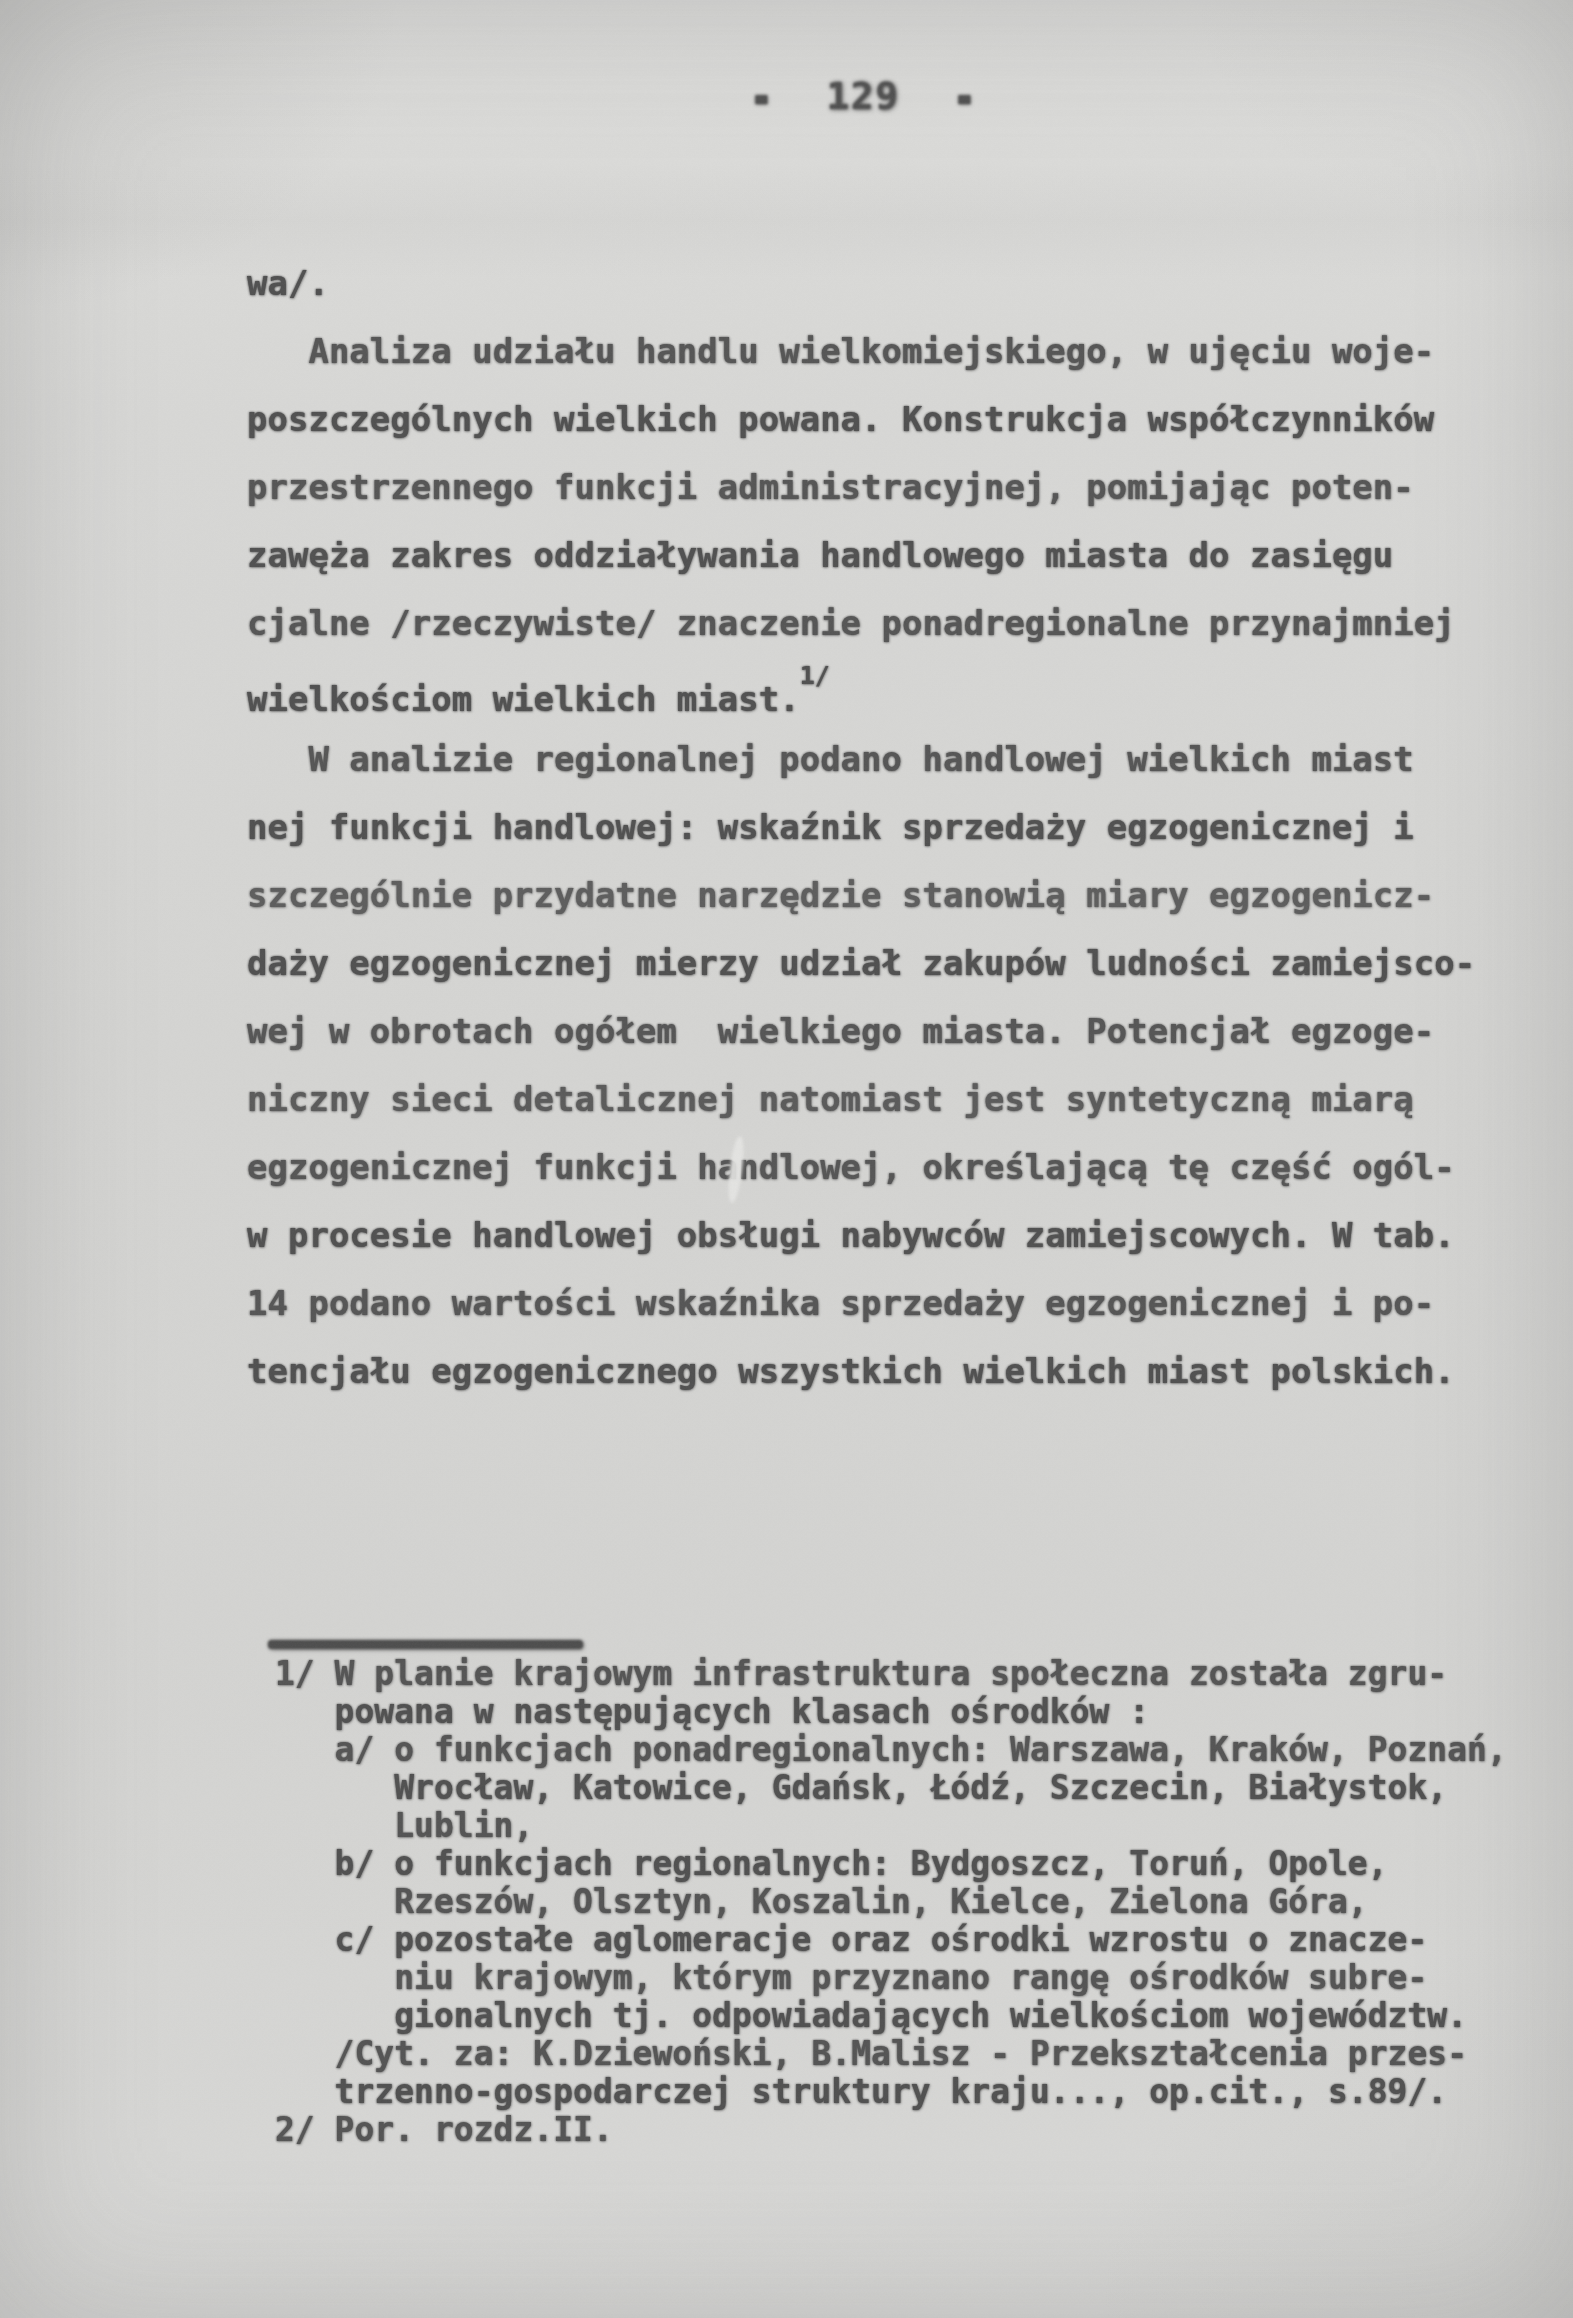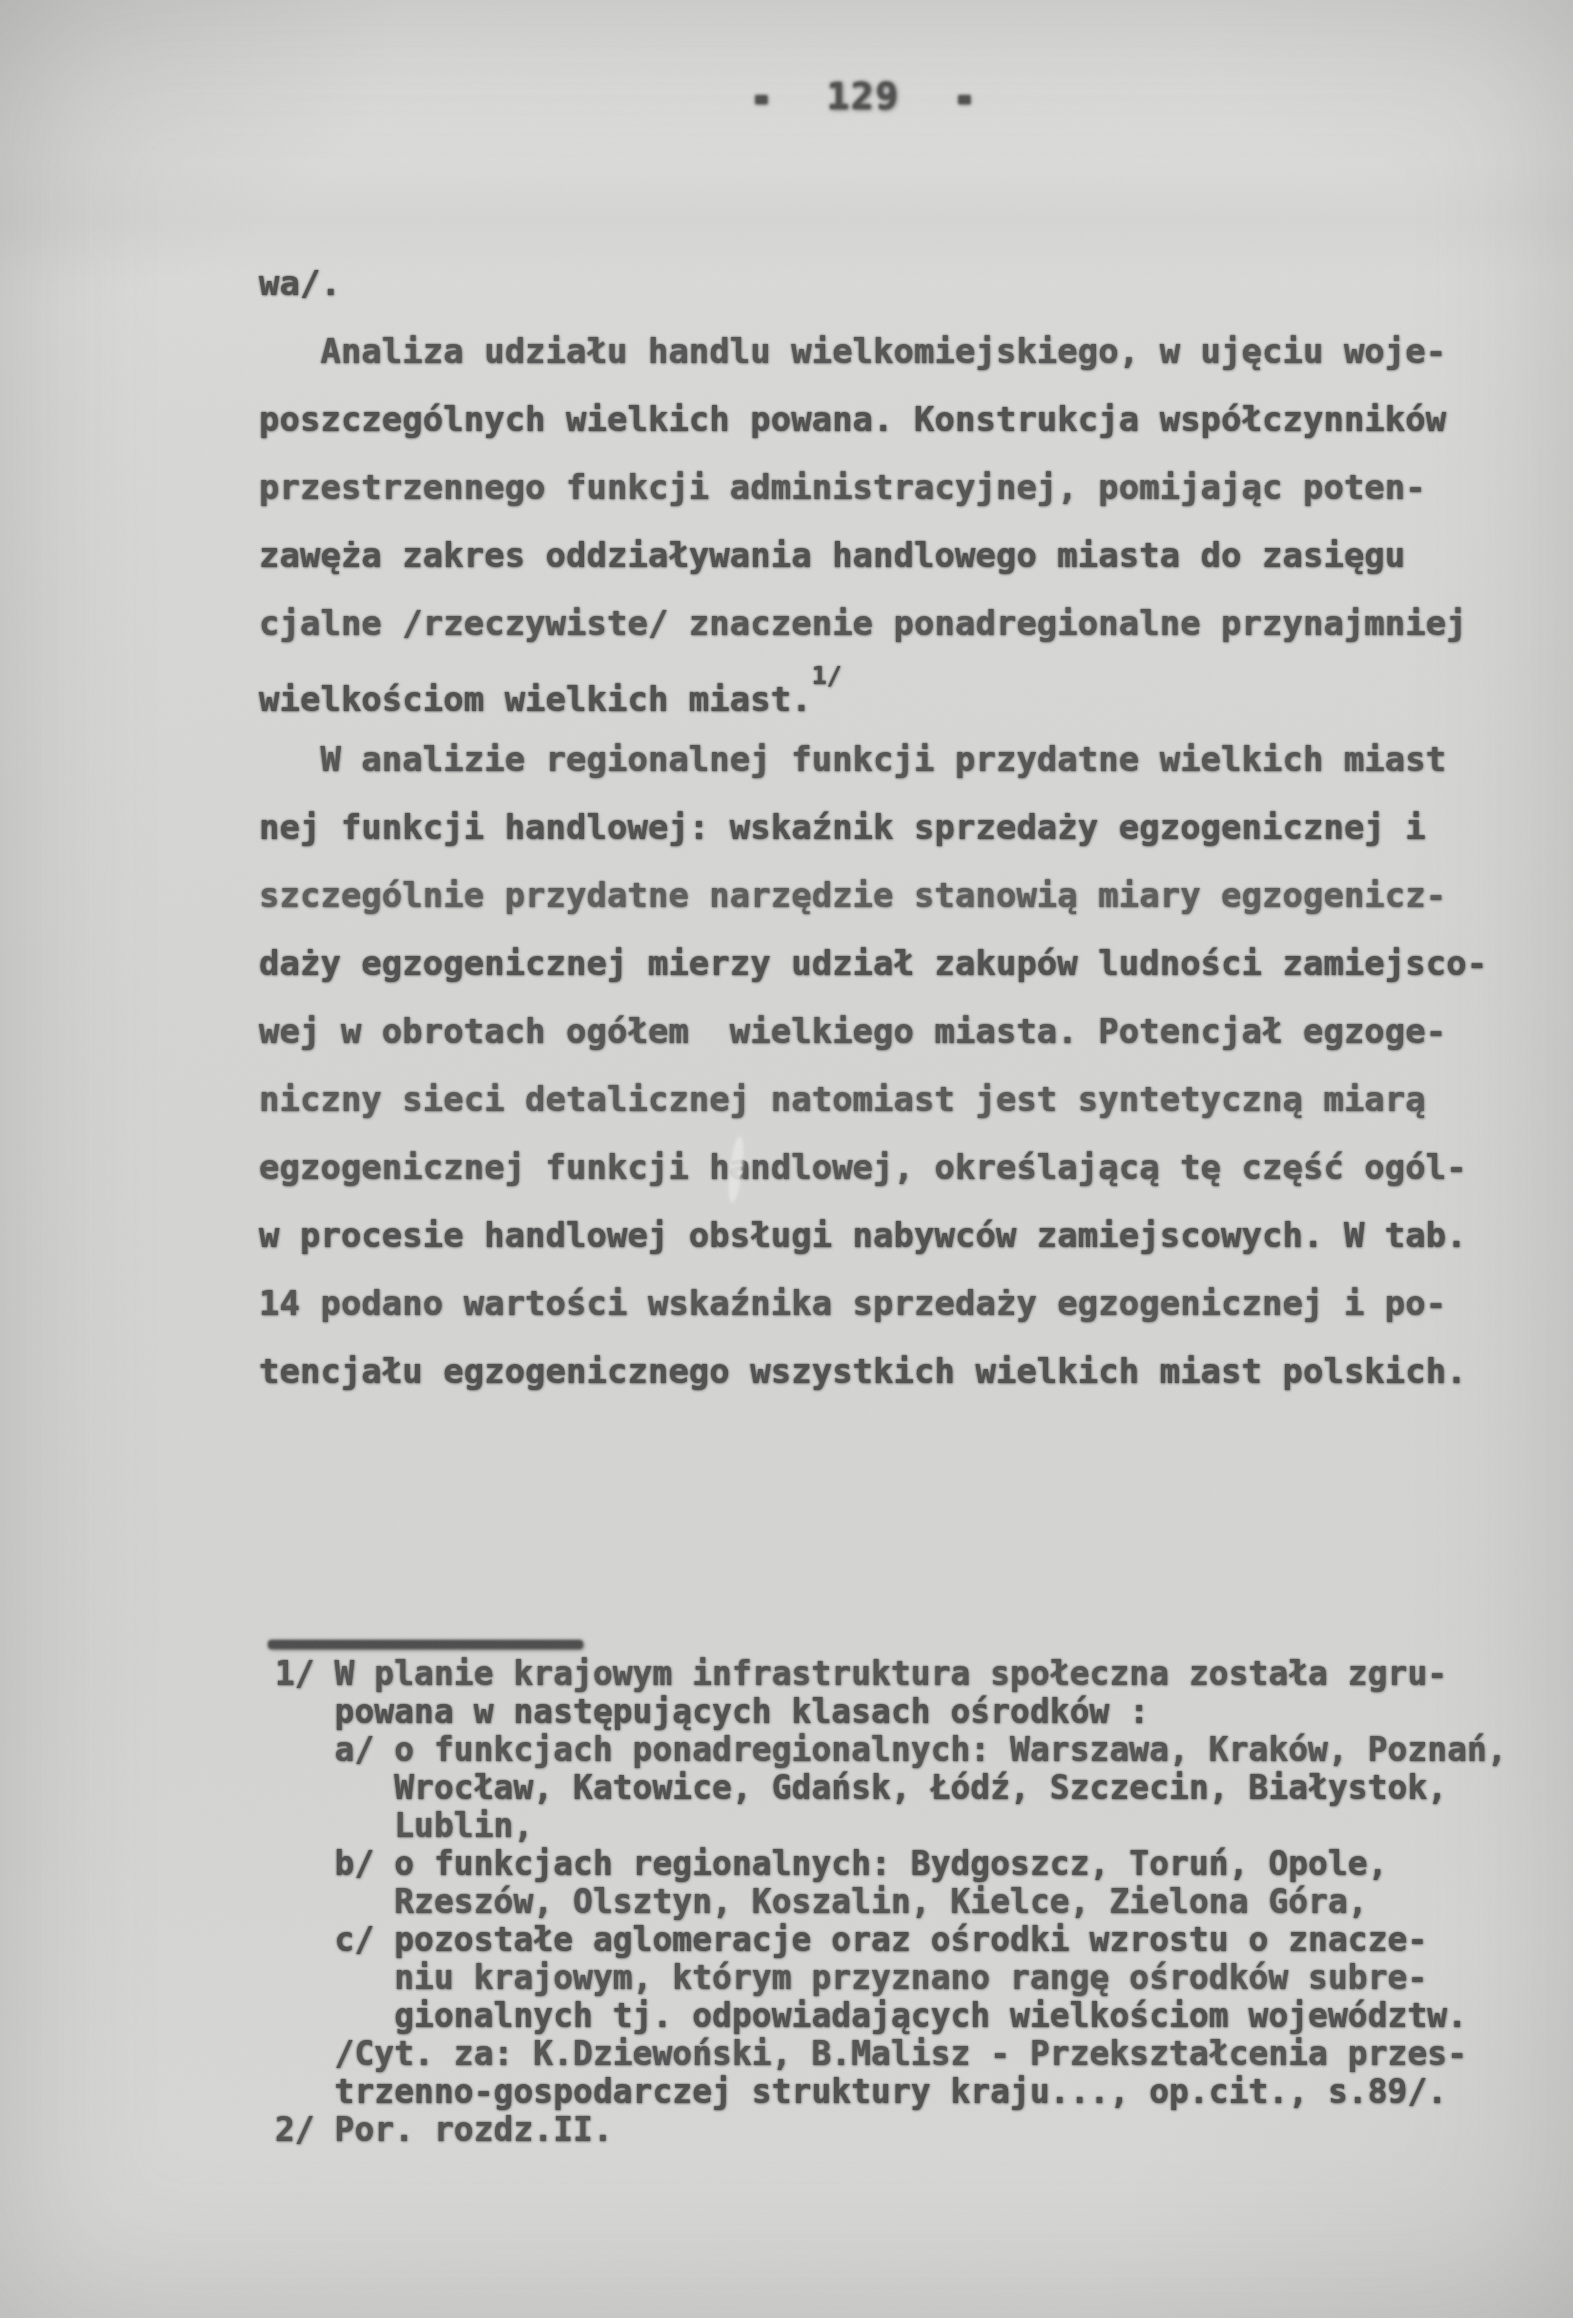--- a/index.html
+++ b/index.html
@@ -49,21 +49,21 @@
     width: 226px; height: 55px;
     display: flex; justify-content: space-between; align-items: center;
     font-size: 38px;
     filter: blur(1.1px);
   }
   .pageno .num { letter-spacing: 1.4px; text-shadow: 0 0 3.4px rgba(70,70,70,0.9), 1.4px 1.4px 4.1px rgba(90,90,90,0.6); }
   .pageno .dash { transform: scaleY(1.6); }
 
   .body-text {
     position: absolute;
-    left: 259px; top: 249px;
+    left: 247px; top: 249px;
     width: 1266px;
   }
   .body-text .ln {
     white-space: pre;
     font-size: 34px;
     line-height: 68px;
     height: 68px;
   }
   .body-text .ln:nth-child(2n) { opacity: 0.96; }
   .body-text .ln:nth-child(10) { opacity: 0.90; }
@@ -125,21 +125,21 @@
   </div>
 
   <div class="body-text ink">
     <div class="ln">wa/.</div>
     <div class="ln">   Analiza udziału handlu wielkomiejskiego, w ujęciu woje-</div>
     <div class="ln">poszczególnych wielkich powana. Konstrukcja współczynników</div>
     <div class="ln">przestrzennego funkcji administracyjnej, pomijając poten-</div>
     <div class="ln">zawęża zakres oddziaływania handlowego miasta do zasięgu</div>
     <div class="ln">cjalne /rzeczywiste/ znaczenie ponadregionalne przynajmniej</div>
     <div class="ln"><span>wielkościom wielkich miast.</span><sup class="fnref">1/</sup><span></span></div>
-    <div class="ln">   W analizie regionalnej funkcji przydatne wielkich miast</div>
+    <div class="ln">   W analizie regionalnej podano handlowej wielkich miast</div>
     <div class="ln">nej funkcji handlowej: wskaźnik sprzedaży egzogenicznej i</div>
     <div class="ln">szczególnie przydatne narzędzie stanowią miary egzogenicz-</div>
     <div class="ln">daży egzogenicznej mierzy udział zakupów ludności zamiejsco-</div>
     <div class="ln">wej w obrotach ogółem  wielkiego miasta. Potencjał egzoge-</div>
     <div class="ln">niczny sieci detalicznej natomiast jest syntetyczną miarą</div>
     <div class="ln">egzogenicznej funkcji handlowej, określającą tę część ogól-</div>
     <div class="ln">w procesie handlowej obsługi nabywców zamiejscowych. W tab.</div>
     <div class="ln">14 podano wartości wskaźnika sprzedaży egzogenicznej i po-</div>
     <div class="ln">tencjału egzogenicznego wszystkich wielkich miast polskich.</div>
   </div>

